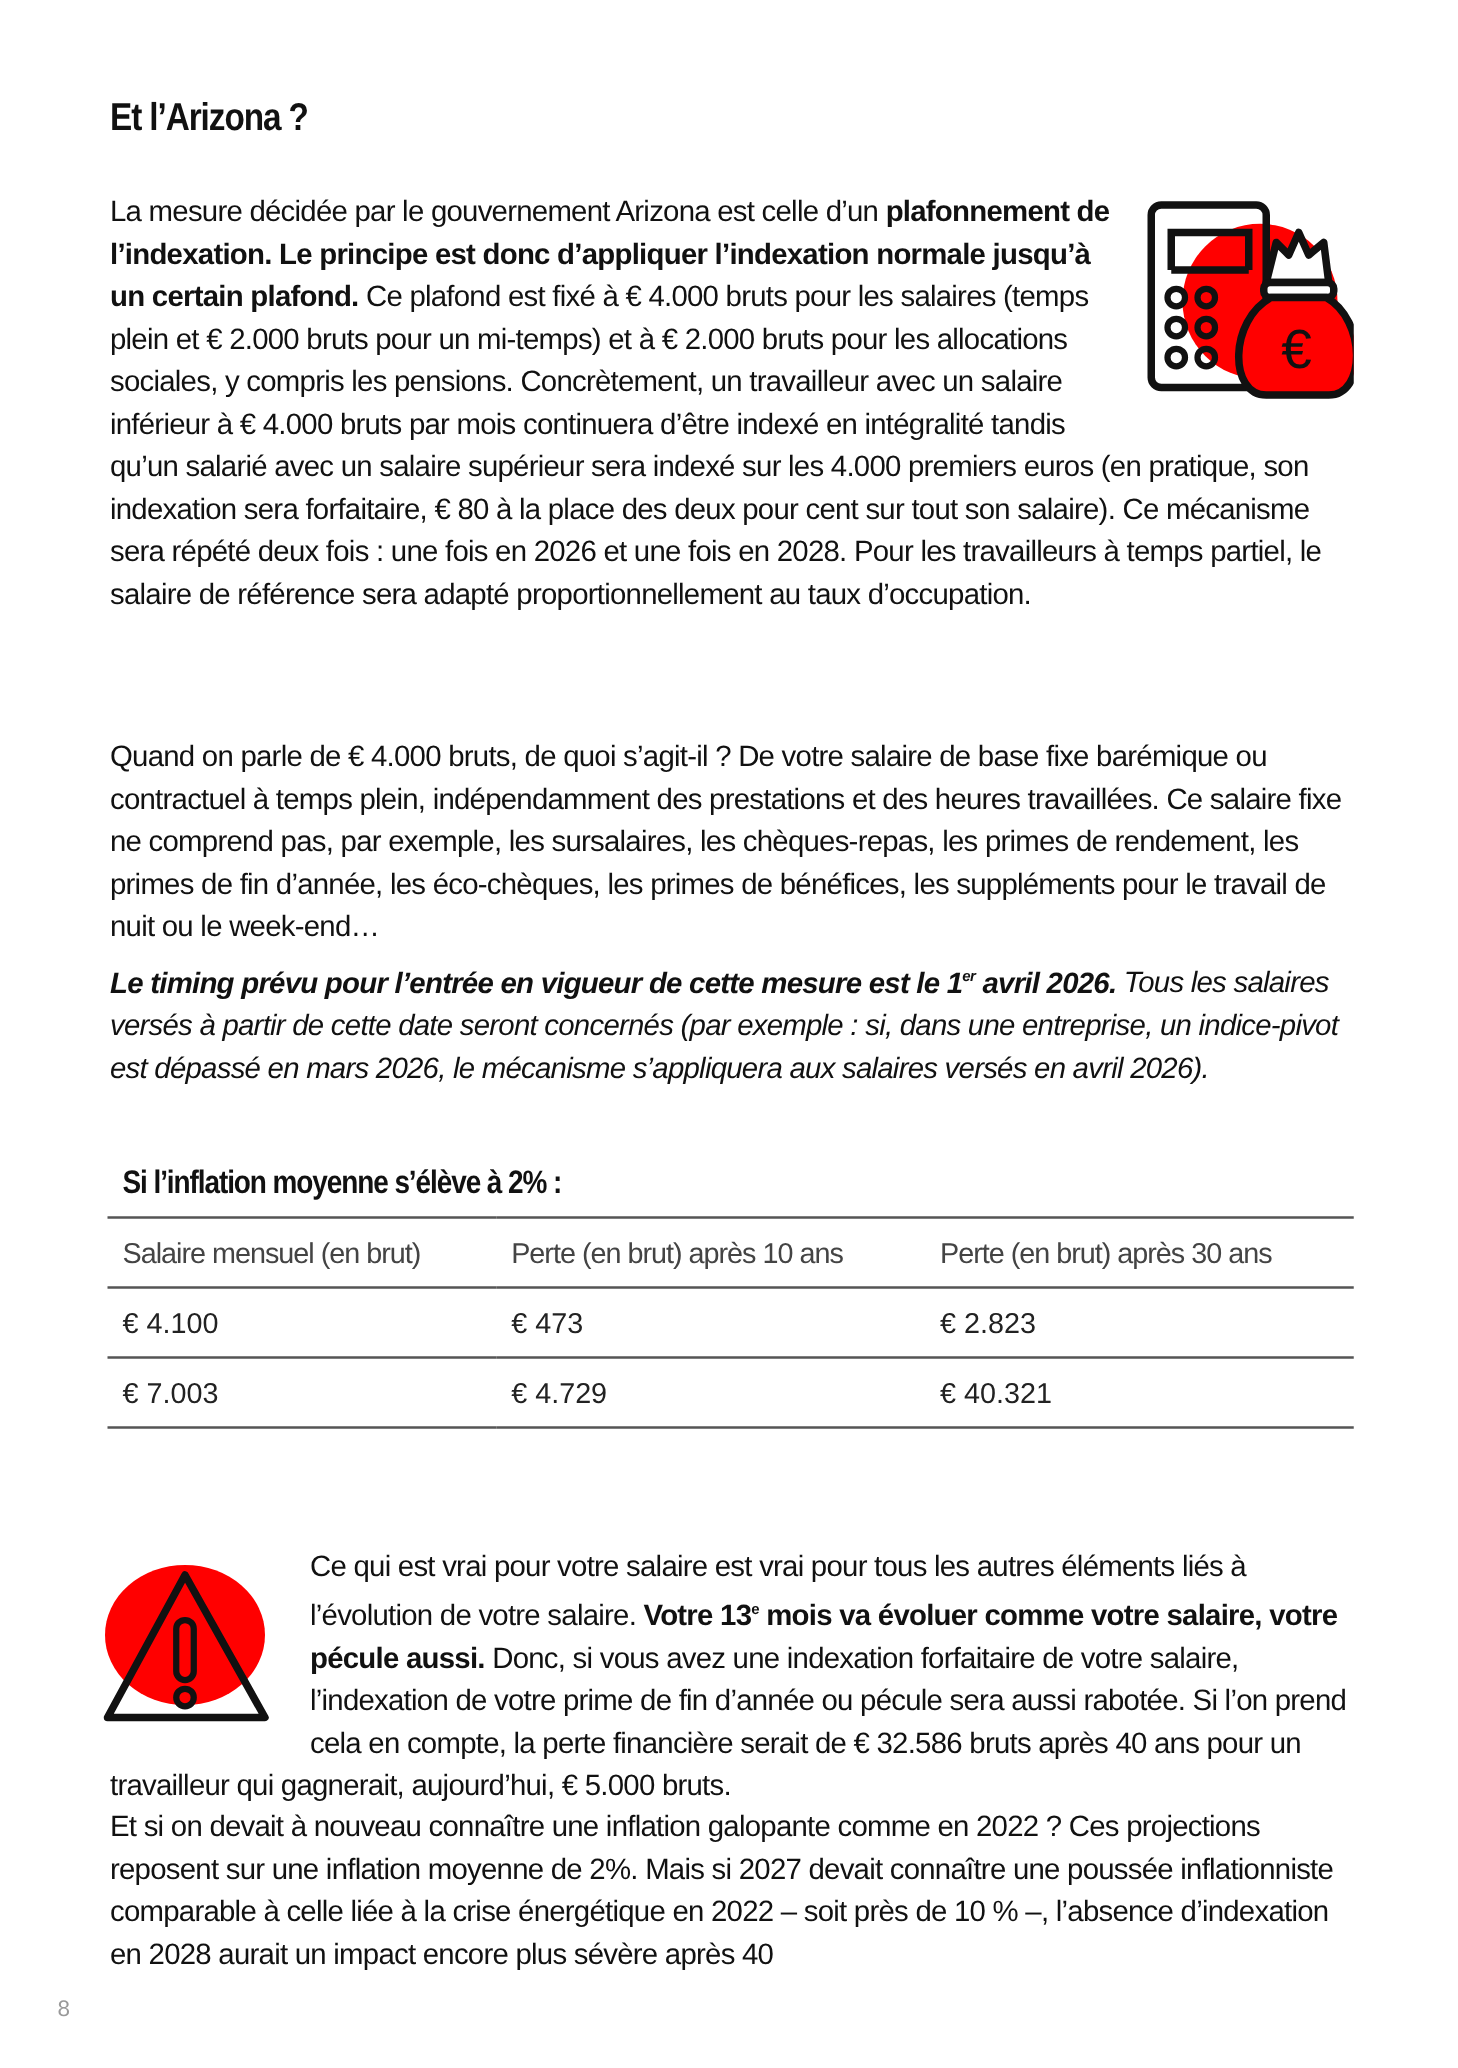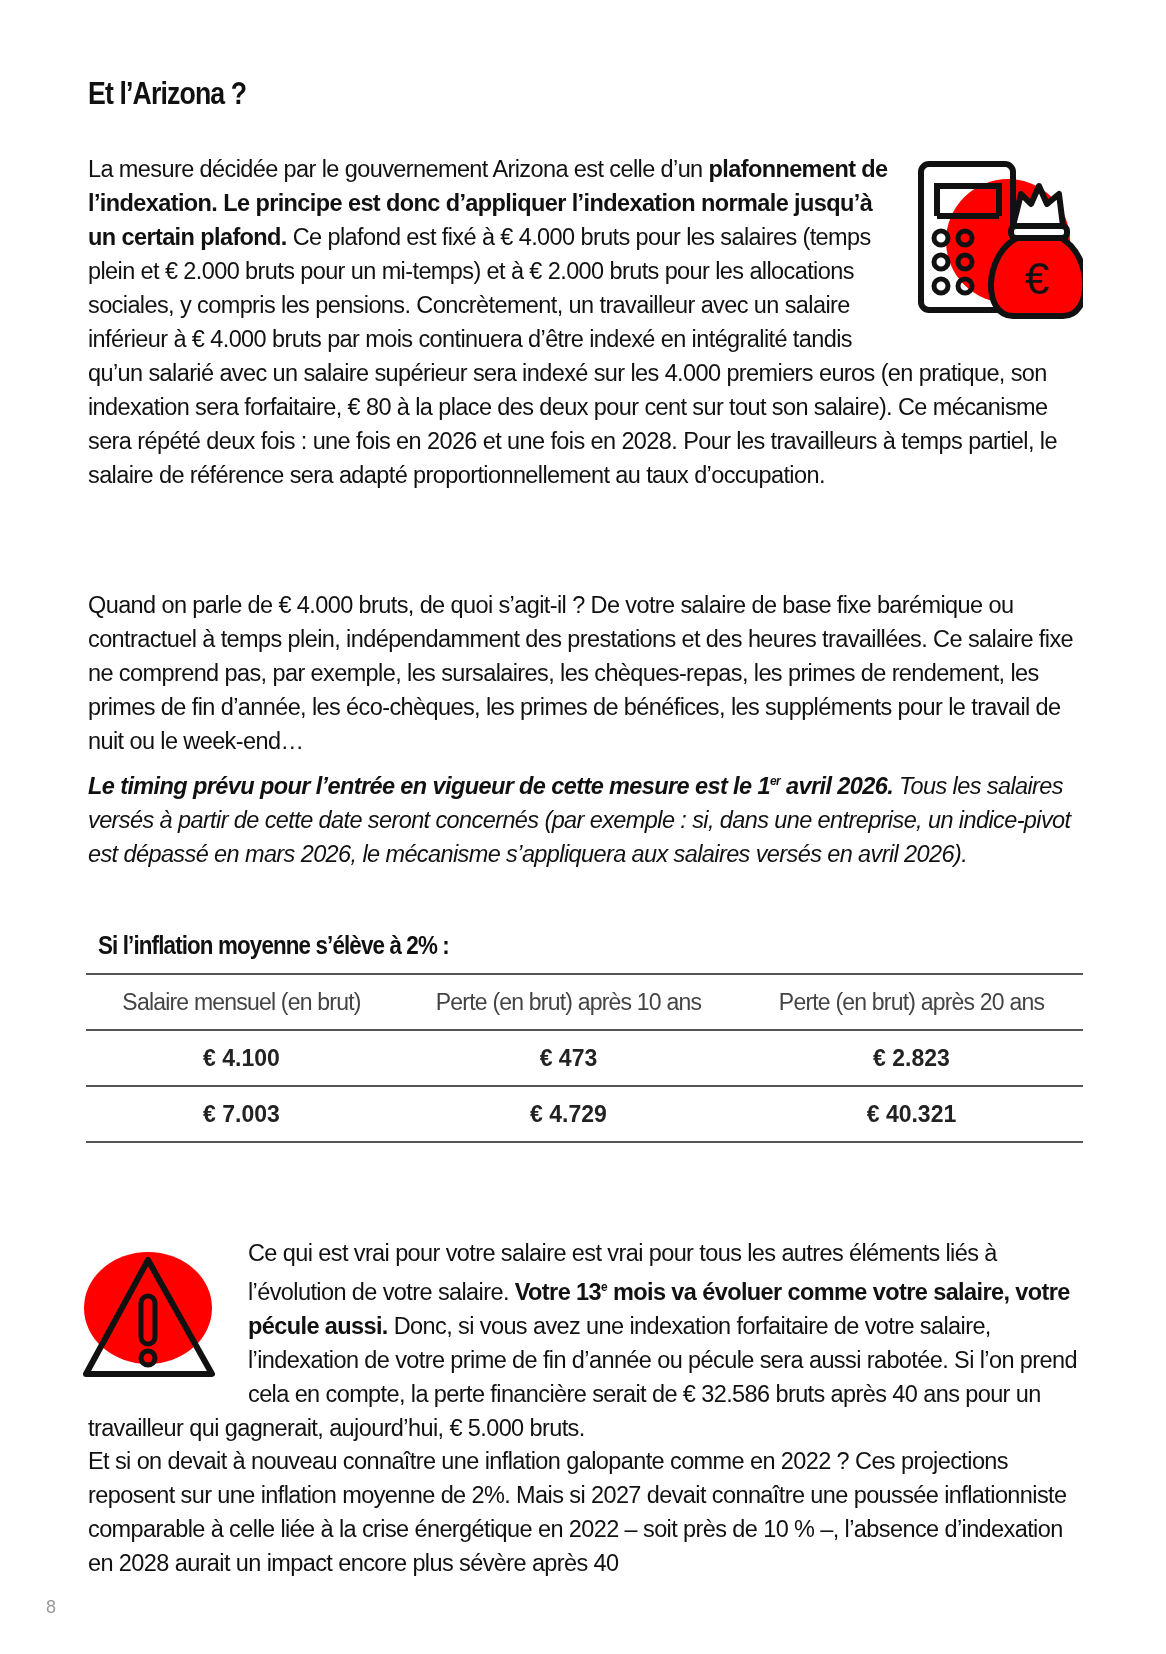--- a/index.html
+++ b/index.html
@@ -9,23 +9,23 @@
            font-family:"Liberation Sans Narrow","Liberation Sans", sans-serif; letter-spacing:-1px; transform:scaleX(0.86); transform-origin:left; }
   .para { position:absolute; left:88px; width:995px; font-size:23.5px; line-height:34px; letter-spacing:-0.6px; }
   .para b { font-weight:bold; }
   #p1 { top:152px; }
   .float-right { float:right; width:170px; height:170px; margin:4px 0 0 20px; }
   .float-left { float:left; width:150px; height:150px; margin:10px 18px 0 -8px; }
   #p2 { top:560px;margin-top:28px; }
   #p3 { top:764px;font-style:italic; }
   .table-title { position:absolute; left:98px; top:930px; font-size:26px; font-weight:bold; letter-spacing:-1px; transform:scaleX(0.86); transform-origin:left; }
   table { position:absolute; left:86px; top:973px; width:997px; border-collapse:collapse; }
-  th, td { text-align:center; padding:0 12px; height:54px; border-top:2px solid #555; border-bottom:2px solid #555; font-size:23px; }
+  th, td { text-align:left; padding:0 12px; height:54px; border-top:2px solid #555; border-bottom:2px solid #555; font-size:23px; }
   th { font-weight:normal; color:#444; letter-spacing:-0.8px; }
-  td { color:#222;font-weight:bold; }
+  td { color:#222; }
   #p4 { top:1236px; }
   #p5 { top:1444px; }
   .page-num { position:absolute; left:46px; top:1597px; font-size:18px; color:#999; }
   sup { font-size:12px; }
 </style>
 </head>
 <body>
 
 <div class="title">Et l’Arizona ?</div>
 
@@ -56,21 +56,21 @@
 <div class="para" id="p3">
   <b><span>Le timing prévu pour l’entrée en vigueur de cette mesure est le 1</span><sup>er</sup><span> avril 2026.</span></b><span> Tous les salaires versés à partir de cette date seront concernés (par exemple : si, dans une entreprise, un indice-pivot est dépassé en mars 2026, le mécanisme s’appliquera aux salaires versés en avril 2026).</span>
 </div>
 
 <div class="table-title">Si l’inflation moyenne s’élève à 2% :</div>
 <table>
   <thead>
     <tr>
       <th>Salaire mensuel (en brut)</th>
       <th>Perte (en brut) après 10 ans</th>
-      <th>Perte (en brut) après 20 ans</th>
+      <th>Perte (en brut) après 30 ans</th>
     </tr>
   </thead>
   <tbody>
     <tr>
       <td>€ 4.100</td>
       <td>€ 473</td>
       <td>€ 2.823</td>
     </tr>
     <tr>
       <td>€ 7.003</td>

